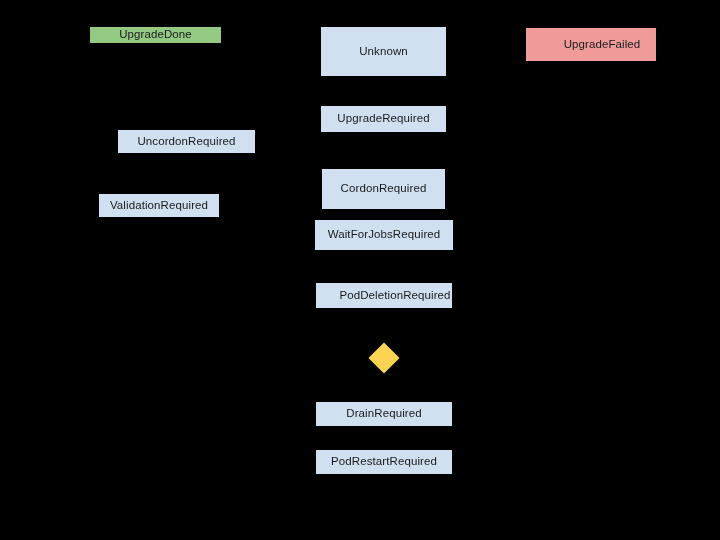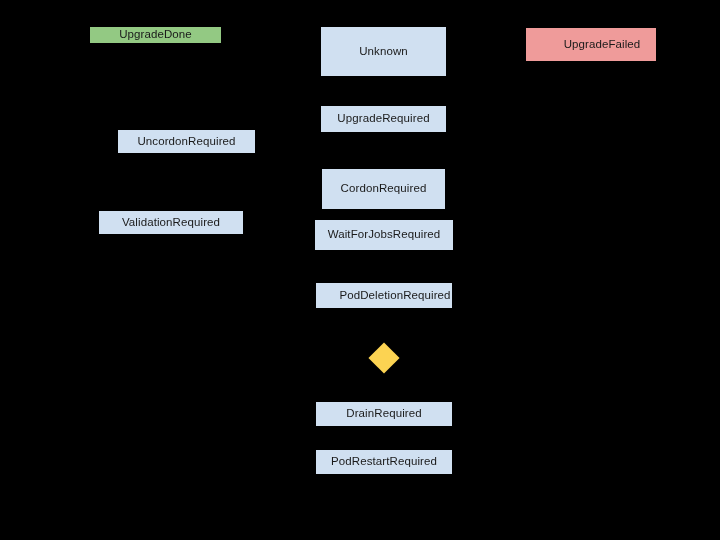--- a/index.html
+++ b/index.html
@@ -65,21 +65,21 @@
   </div>
 
   <div class="node state-normal" style="left:99px; top:130px; width:137px; height:23px;margin-left:19px;">
     <span>UncordonRequired</span>
   </div>
 
   <div class="node state-normal" style="left:322px; top:161px; width:123px; height:40px;margin-top:8px;">
     <span>CordonRequired</span>
   </div>
 
-  <div class="node state-normal" style="left:99px; top:211px; width:144px; height:23px;">
+  <div class="node state-normal" style="left:99px; top:194px; width:120px; height:23px;">
     <span>ValidationRequired</span>
   </div>
 
   <div class="node state-normal" style="left:315px; top:220px; width:138px; height:30px;text-align:center;">
     <span>WaitForJobsRequired</span>
   </div>
 
   <div class="node state-normal" style="left:316px; top:283px; width:136px; height:25px;padding-left:22px;">
     <span>PodDeletionRequired</span>
   </div>

